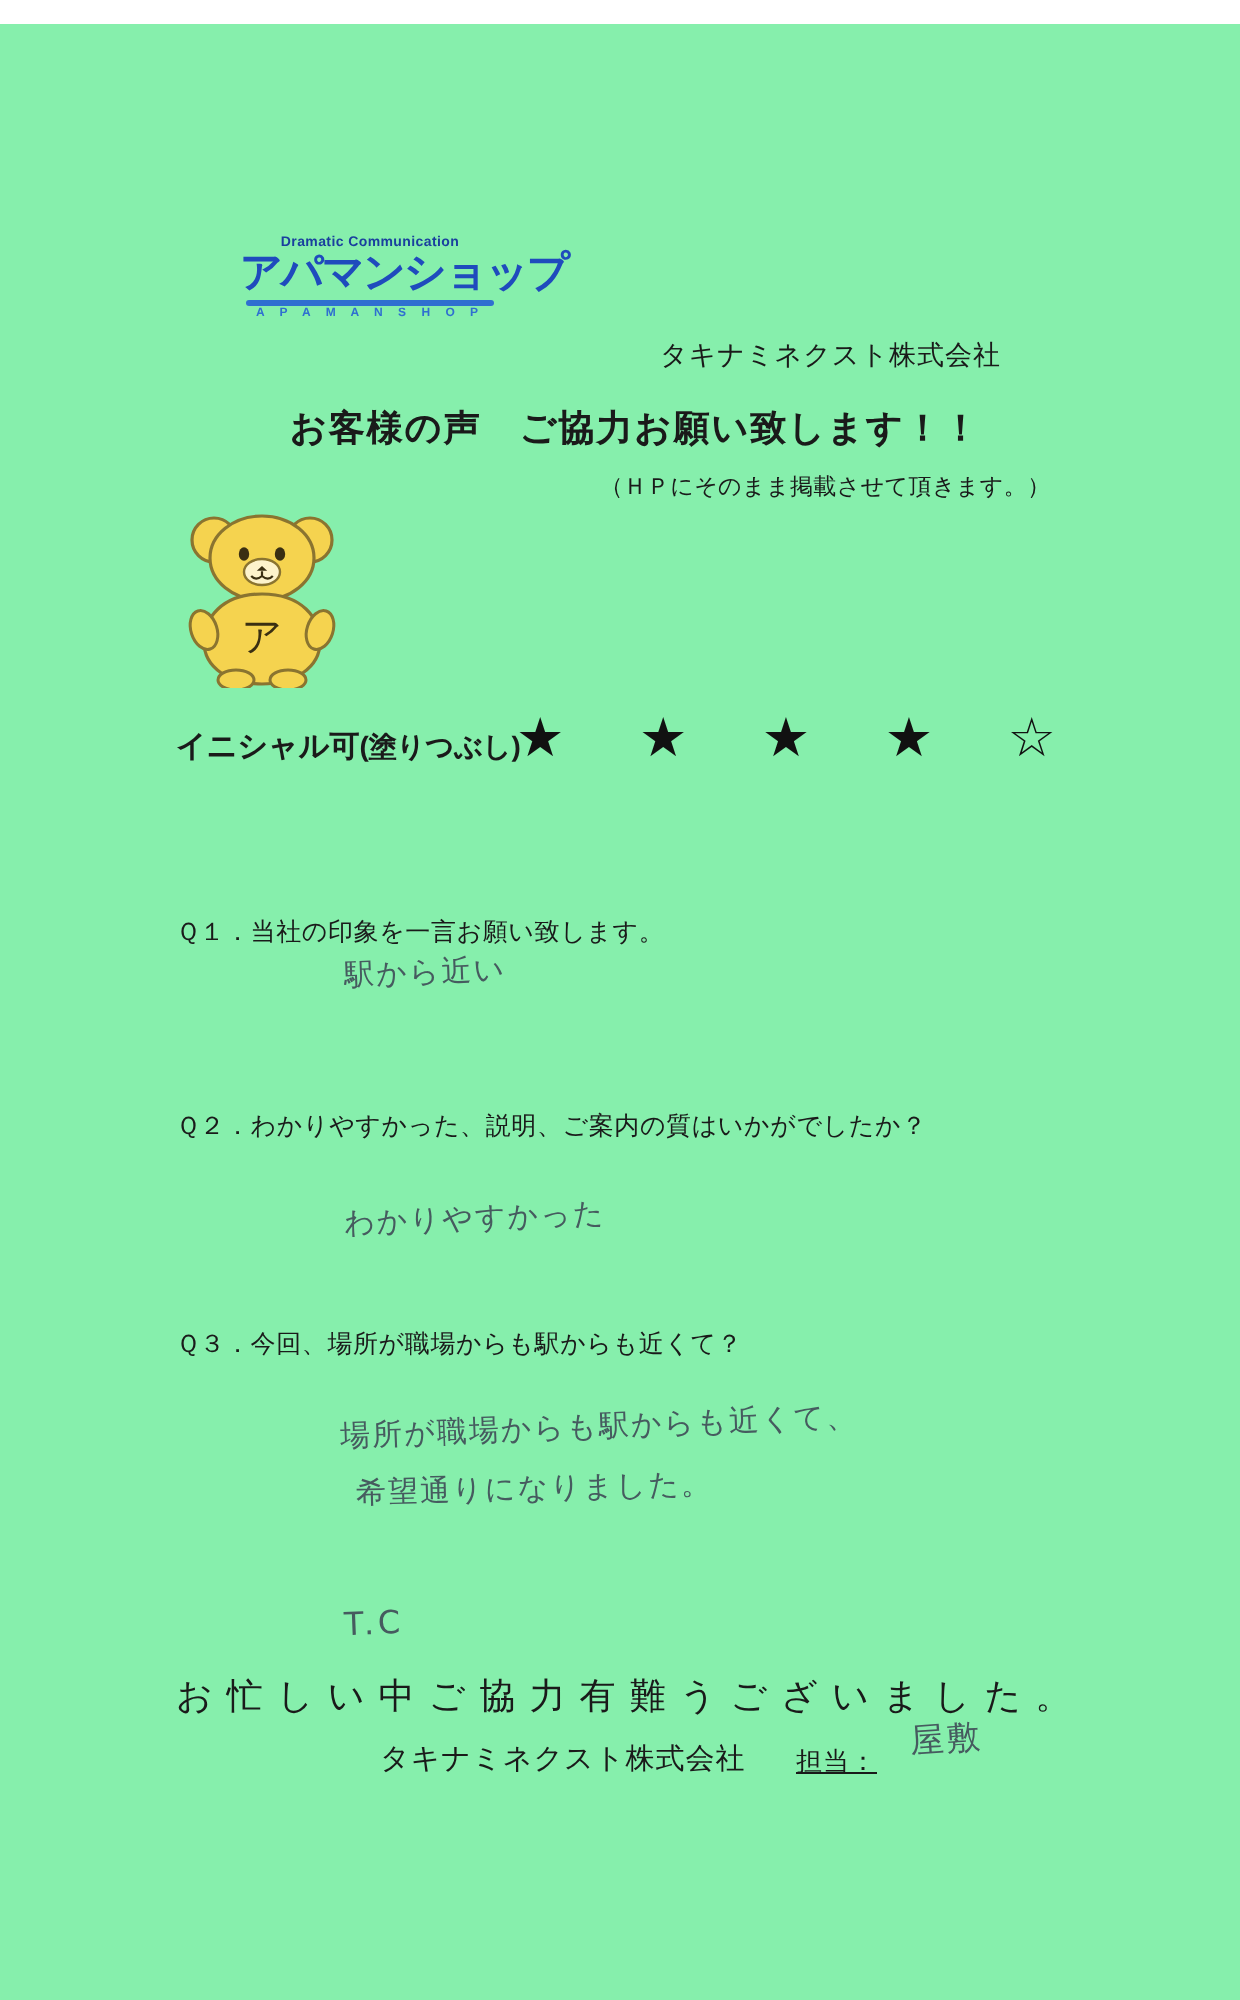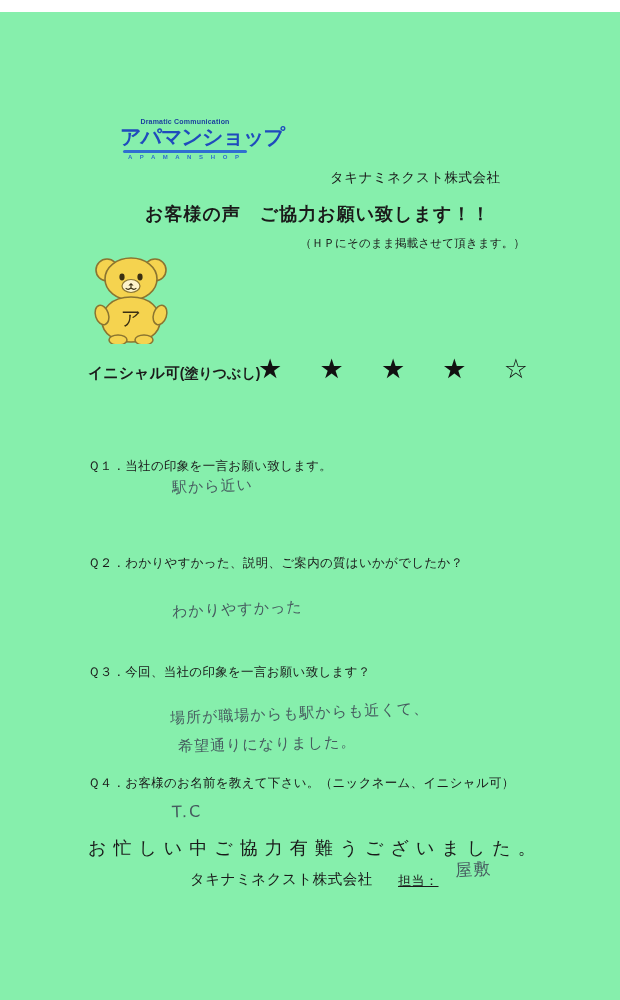--- a/index.html
+++ b/index.html
@@ -237,25 +237,24 @@
     <span class="star">★</span>
     <span class="star empty">☆</span>
   </div>
 
   <div class="q" id="q1">Ｑ１．当社の印象を一言お願い致します。</div>
   <div class="hand" id="a1">駅から近い</div>
 
   <div class="q" id="q2">Ｑ２．わかりやすかった、説明、ご案内の質はいかがでしたか？</div>
   <div class="hand" id="a2">わかりやすかった</div>
 
-  <div class="q" id="q3">Ｑ３．今回、当社の印象を一言お願い致します？</div>
+  <div class="q" id="q3">Ｑ３．今回、場所が職場からも駅からも近くて？</div>
   <div class="hand" id="a3l1">場所が職場からも駅からも近くて、</div>
   <div class="hand" id="a3l2">希望通りになりました。</div>
 
-  <div class="q" id="q4">Ｑ４．お客様のお名前を教えて下さい。（ニックネーム、イニシャル可）</div>
   <div class="hand" id="a4">T.C</div>
 
   <div class="thanks">お忙しい中ご協力有難うございました。</div>
   <div class="footer-company">タキナミネクスト株式会社</div>
   <div class="footer-charge">担当：</div>
   <div class="hand" id="a5">屋敷</div>
 
 </div>
 
 </body></html>

